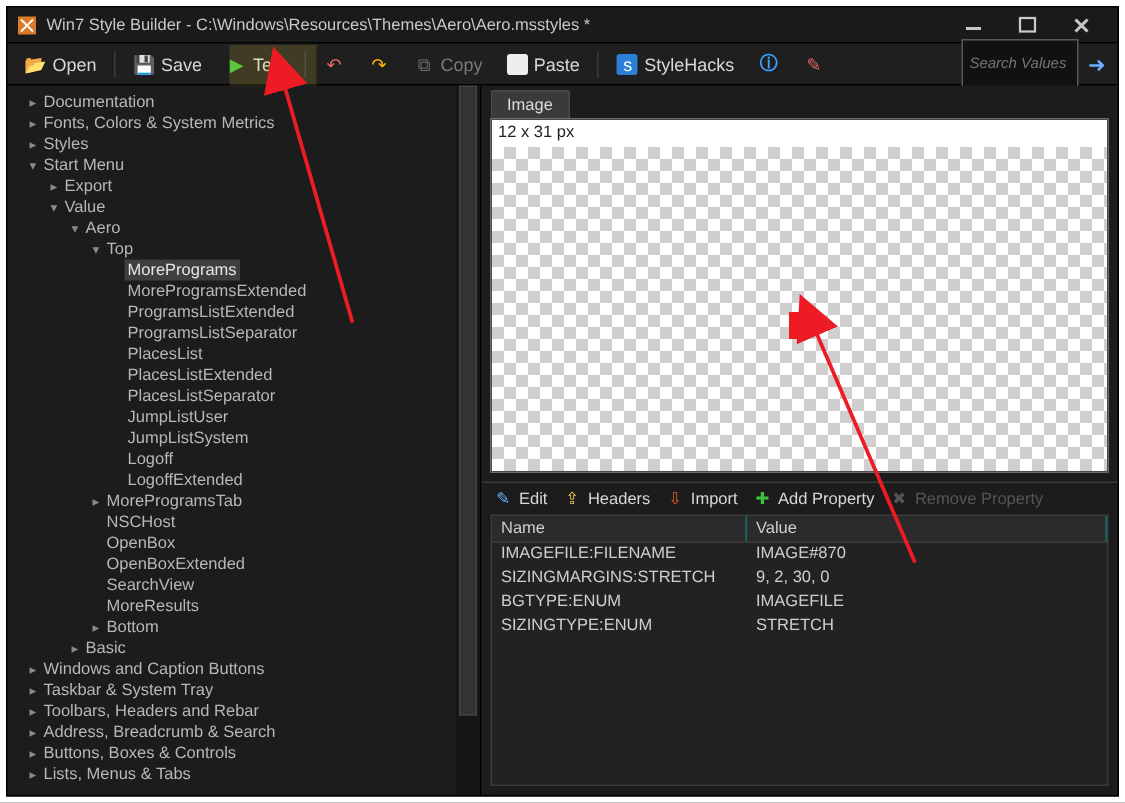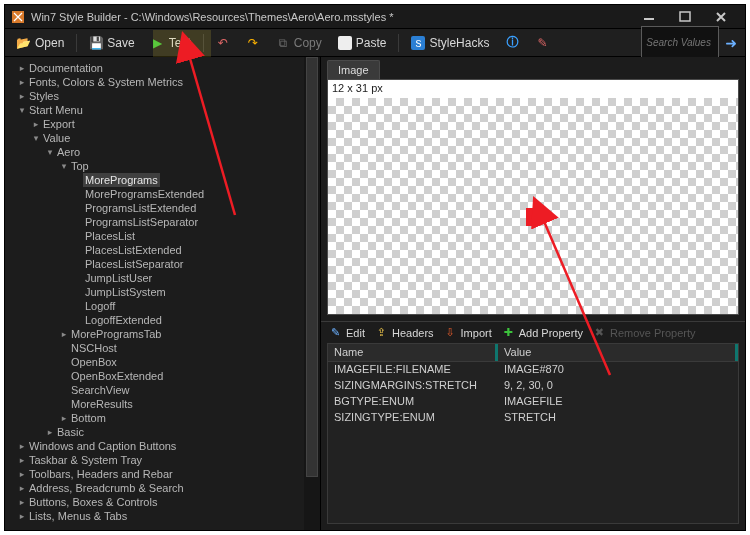--- a/index.html
+++ b/index.html
@@ -70,21 +70,21 @@
   .preview-rect { position:absolute; left:198px; top:128px; width:10px; height:18px; background:#ed1c24; z-index:4; }
 
   .prop-toolbar { height:22px; display:flex; align-items:center; gap:10px; padding:0 8px; margin-top:6px; color:#d8d8d8; font-size:11px; border-top:1px solid #3a3a3a; }
   .prop-btn { display:flex; align-items:center; gap:4px; }
   .prop-btn.disabled { color:#555; }
   .pico { width:13px; height:13px; display:flex; align-items:center; justify-content:center; font-size:11px; }
   .pico.edit{color:#6bb0ff}.pico.export{color:#f2c94c}.pico.import{color:#e05a2b}.pico.add{color:#3cc23c}.pico.remove{color:#555}
 
   .prop-grid { flex:1; margin:0 6px 6px 6px; border:1px solid #3a3a3a; background:#222; color:#cfcfcf; font-size:11px; display:flex; flex-direction:column; position:relative; }
   .pg-head { display:flex; background:#2b2b2b; border-bottom:1px solid #3a3a3a; height:18px; }
-  .pg-head div { padding:2px 6px; border-right:3px solid #0f766e; }
+  .pg-head div { padding:2px 6px; border-right:1px solid #0f766e; }
   .pg-col-name{width:170px}.pg-col-value{flex:1}
   .pg-body { flex:1; overflow:hidden; }
   .pg-row { display:flex; height:16px; }
   .pg-row div { padding:1px 6px; }
   .pg-row .n{width:170px}.pg-row .v{flex:1}
 
   
   .arrow { position:absolute; pointer-events:none; z-index:20; }
   .arrow svg { overflow:visible; }
 </style>

